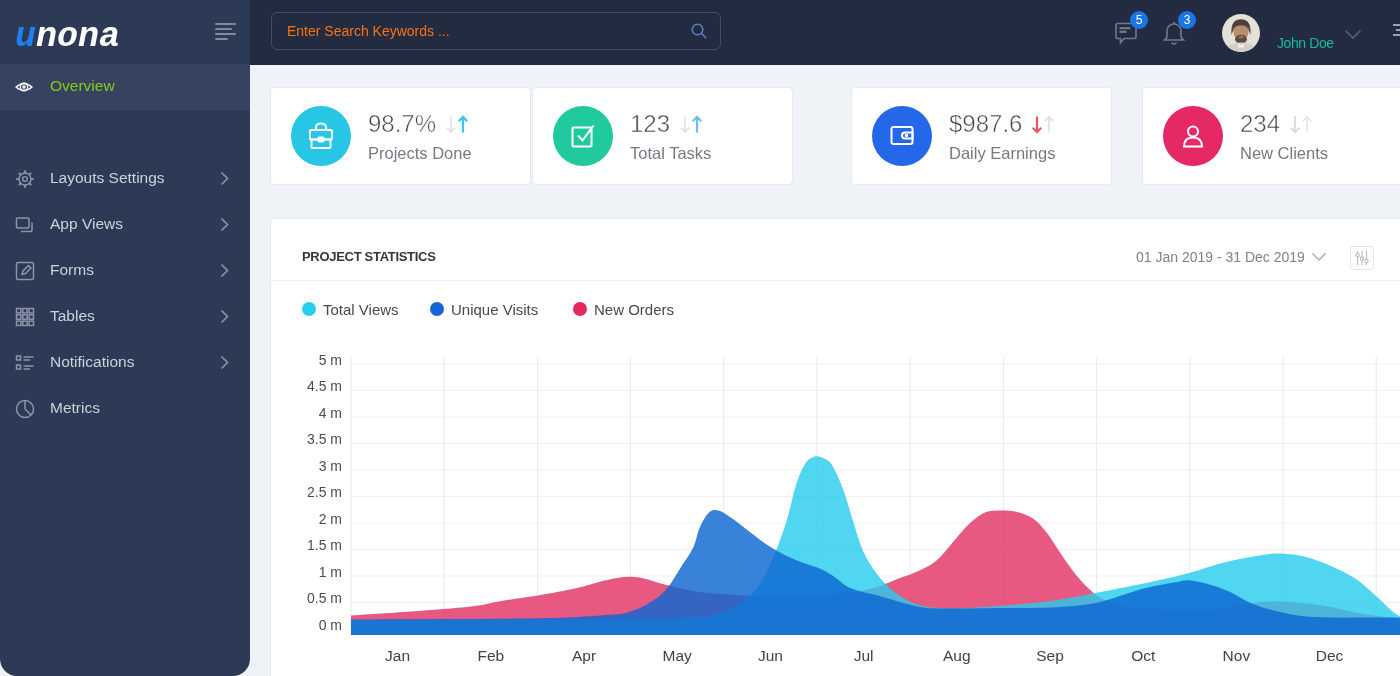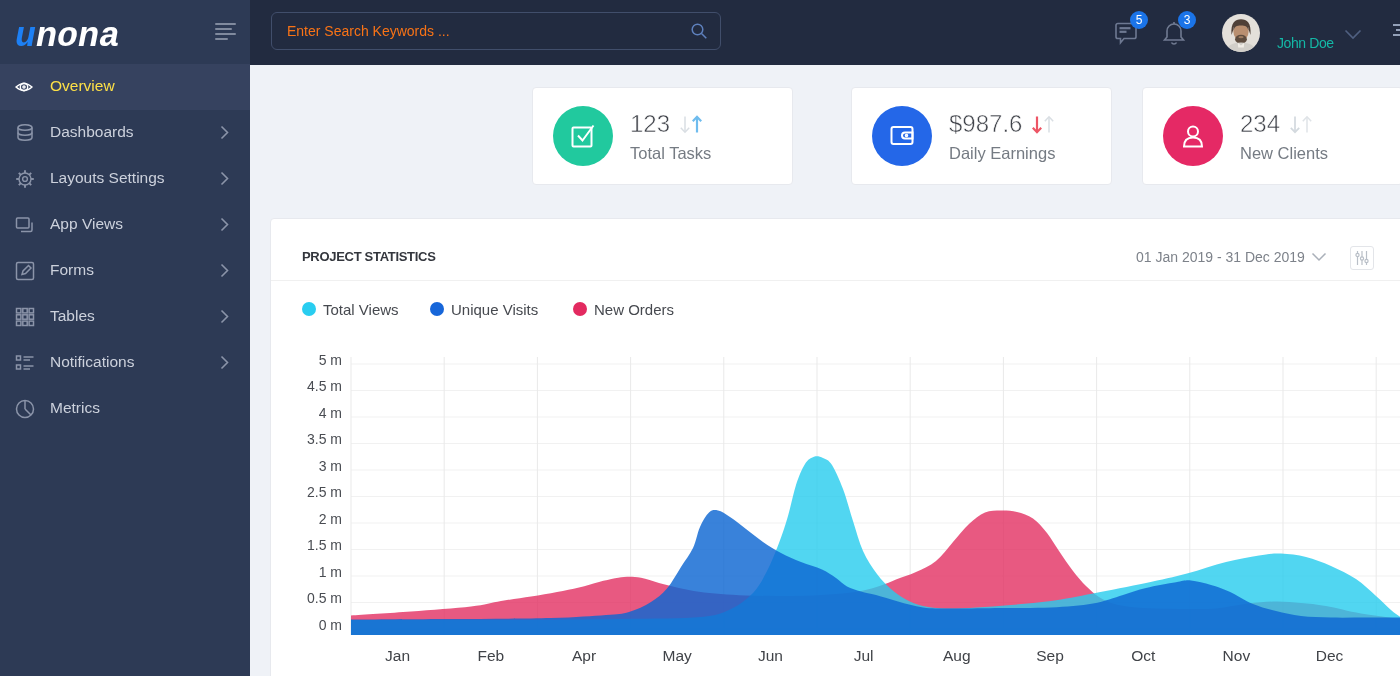--- a/index.html
+++ b/index.html
@@ -8,31 +8,31 @@
 
 #topbar { position:absolute; left:250px; top:0; width:1162px; height:65px; background:#222b40; }
 #search { position:absolute; left:21px; top:12px; width:450px; height:38px; border:1px solid #414e6b; border-radius:6px; }
 #search span { position:absolute; left:15px; top:10px; font-size:14px; color:#f97316; }
 #search svg { position:absolute; right:12px; top:9px; }
 .tbicon { position:absolute; top:21px; }
 .badge { position:absolute; width:18px; height:18px; border-radius:50%; background:#1b74e8; color:#fff; font-size:12px; line-height:18px; text-align:center; top:-10px; right:-10px; }
 #avatar { position:absolute; left:972px; top:14px; width:38px; height:38px; border-radius:50%; overflow:hidden; }
 #uname { position:absolute; left:1027px; top:35px; font-size:14px; letter-spacing:-0.4px; color:#14b8a6; }
 
-#sidebar { position:absolute; left:0; top:0; width:250px; height:676px; background:#2d3a55; }
+#sidebar { position:absolute; left:0; top:0; width:250px; height:676px; background:#2d3a55;border-radius:17px; }
 #logo { position:absolute; left:0; top:0; width:250px; height:64px; background:#2d3a55; }
 #logoword { position:absolute; left:15px; top:17px; font-family:"Liberation Mono", monospace; font-style:italic; font-weight:bold; font-size:35px; color:#fff; }
 #logoword b { color:#1d80f5; font-weight:bold; }
 #collapse { position:absolute; left:215px; top:23px; }
 #collapse div { height:2.4px; margin-bottom:2.6px; background:#808a9e; border-radius:1px; }
 .mitem { position:absolute; left:0; width:250px; height:46px; }
 .mitem.active { background:#36425f; }
 .mitem svg { position:absolute; left:15px; top:13px; }
 .mitem .mtext { position:absolute; left:50px; top:13px; font-size:15.5px; color:#ccd1dc; }
-.mitem.active .mtext { color:#fde047; }
+.mitem.active .mtext { color:#84cc16; }
 .mitem .chev { position:absolute; left:220px; top:15px; }
 
 .card { position:absolute; background:#fff; border:1px solid #e7e9ee; border-radius:4px; }
 .scard { top:87px; width:261px; height:98px; }
 .scircle { position:absolute; left:20px; top:18px; width:60px; height:60px; border-radius:50%; }
 .snum { position:absolute; left:97px; top:22px; font-size:24px; color:#3f4249; white-space:nowrap; -webkit-text-stroke:0.55px #ffffff; }
 .snum svg { margin-left:3px; vertical-align:-1.5px; }
 .slabel { position:absolute; left:97px; top:56px; font-size:16.5px; color:#757b83; }
 
 #chartcard { left:270px; top:218px; width:1142px; height:500px; }
@@ -107,31 +107,20 @@
         <div style="width:12.5px"></div>
       </div>
     </div>
     <div class="mitem active" style="top:64px;">
       <svg style="top:15px;" width="18" height="16" viewBox="0 0 18 16" fill="none" stroke="#ffffff" stroke-width="1.4">
           <path d="M1 8 Q9 0.8 17 8 Q9 15.2 1 8 Z"></path>
           <circle cx="9" cy="8" r="3.7"></circle>
           <circle cx="9" cy="8" r="1.1"></circle>
         </svg>
       <span class="mtext">Overview</span>
-    </div>
-    <div class="mitem" style="top:110px;">
-      <svg width="20" height="20" viewBox="0 0 20 20" fill="none" stroke="#8b94a9" stroke-width="1.5">
-          <ellipse cx="10" cy="4.5" rx="7" ry="2.8"></ellipse>
-          <path d="M3 4.5v5c0 1.5 3.1 2.8 7 2.8s7-1.3 7-2.8v-5"></path>
-          <path d="M3 9.5v5c0 1.5 3.1 2.8 7 2.8s7-1.3 7-2.8v-5"></path>
-        </svg>
-      <span class="mtext">Dashboards</span>
-      <svg class="chev" width="9" height="15" viewBox="0 0 9 15" fill="none" stroke="#8b94a9" stroke-width="1.6">
-          <path d="M1.5 1.5 L7.5 7.5 L1.5 13.5"></path>
-        </svg>
     </div>
     <div class="mitem" style="top:156px;">
       <svg width="20" height="20" viewBox="0 0 20 20" fill="none" stroke="#8b94a9" stroke-width="1.4">
           <circle cx="10" cy="10" r="6"></circle>
           <circle cx="10" cy="10" r="2.4"></circle>
           <g stroke-width="1.9">
             <line x1="10" y1="1.2" x2="10" y2="4"></line>
             <line x1="10" y1="16" x2="10" y2="18.8"></line>
             <line x1="1.2" y1="10" x2="4" y2="10"></line>
             <line x1="16" y1="10" x2="18.8" y2="10"></line>
@@ -199,20 +188,41 @@
           <line x1="8.5" y1="13" x2="18.5" y2="13"></line>
           <line x1="8.5" y1="16" x2="15" y2="16"></line>
         </svg>
       <span class="mtext">Notifications</span>
       <svg class="chev" width="9" height="15" viewBox="0 0 9 15" fill="none" stroke="#8b94a9" stroke-width="1.6">
           <path d="M1.5 1.5 L7.5 7.5 L1.5 13.5"></path>
         </svg>
     </div>
   </div>
 
+  <div class="card scard" style="left:270px;">
+    <div class="scircle" style="background:#27c6e5;">
+      <svg width="60" height="60" viewBox="0 0 60 60" fill="none" stroke="#fff" stroke-width="2">
+          <rect x="19" y="24" width="22" height="9.5" rx="1"></rect>
+          <rect x="20.5" y="33.5" width="19" height="8.5" rx="1"></rect>
+          <path d="M25 24 v-2.5 q0 -4 5 -4 q5 0 5 4 V24"></path>
+          <rect x="27.5" y="31.5" width="5" height="4" rx="0.8"></rect>
+        </svg>
+    </div>
+    <div class="snum">98.7% <svg width="24" height="19" viewBox="0 0 24 19" fill="none">
+          <g stroke="#d9dee3" stroke-width="1.5">
+            <line x1="5" y1="1.5" x2="5" y2="17"></line>
+            <path d="M0.8 12.8 L5 17.2 L9.2 12.8"></path>
+          </g>
+          <g stroke="#35c8e8" stroke-width="2.2">
+            <line x1="17" y1="17.5" x2="17" y2="2"></line>
+            <path d="M12.8 6.2 L17 1.8 L21.2 6.2"></path>
+          </g>
+        </svg></div>
+    <div class="slabel">Projects Done</div>
+  </div>
   <div class="card scard" style="left:532px;">
     <div class="scircle" style="background:#21c99e;">
       <svg width="60" height="60" viewBox="0 0 60 60" fill="none" stroke="#fff" stroke-width="2">
           <rect x="19.5" y="21.5" width="19" height="19" rx="1"></rect>
           <path d="M25 29.5l4.5 5L40.5 19.5"></path>
         </svg>
     </div>
     <div class="snum">123 <svg width="24" height="19" viewBox="0 0 24 19" fill="none">
           <g stroke="#d9dee3" stroke-width="1.5">
             <line x1="5" y1="1.5" x2="5" y2="17"></line>

